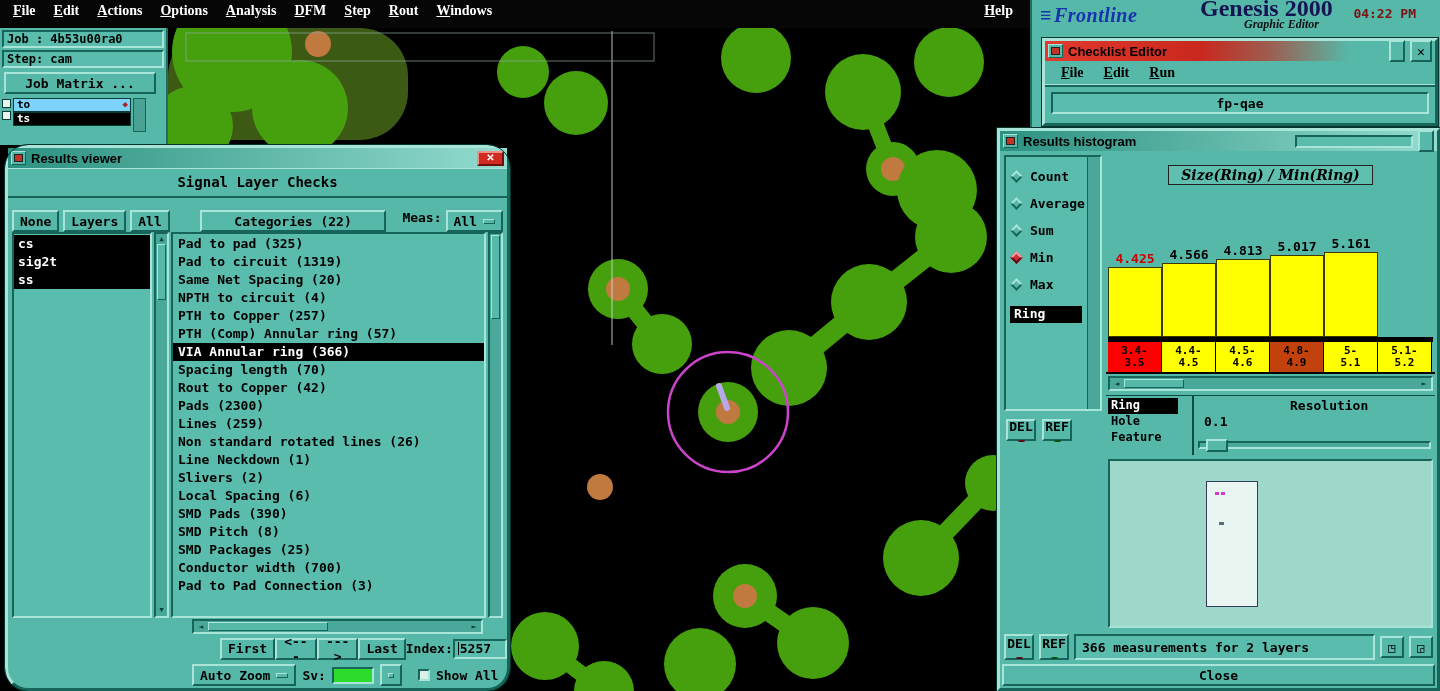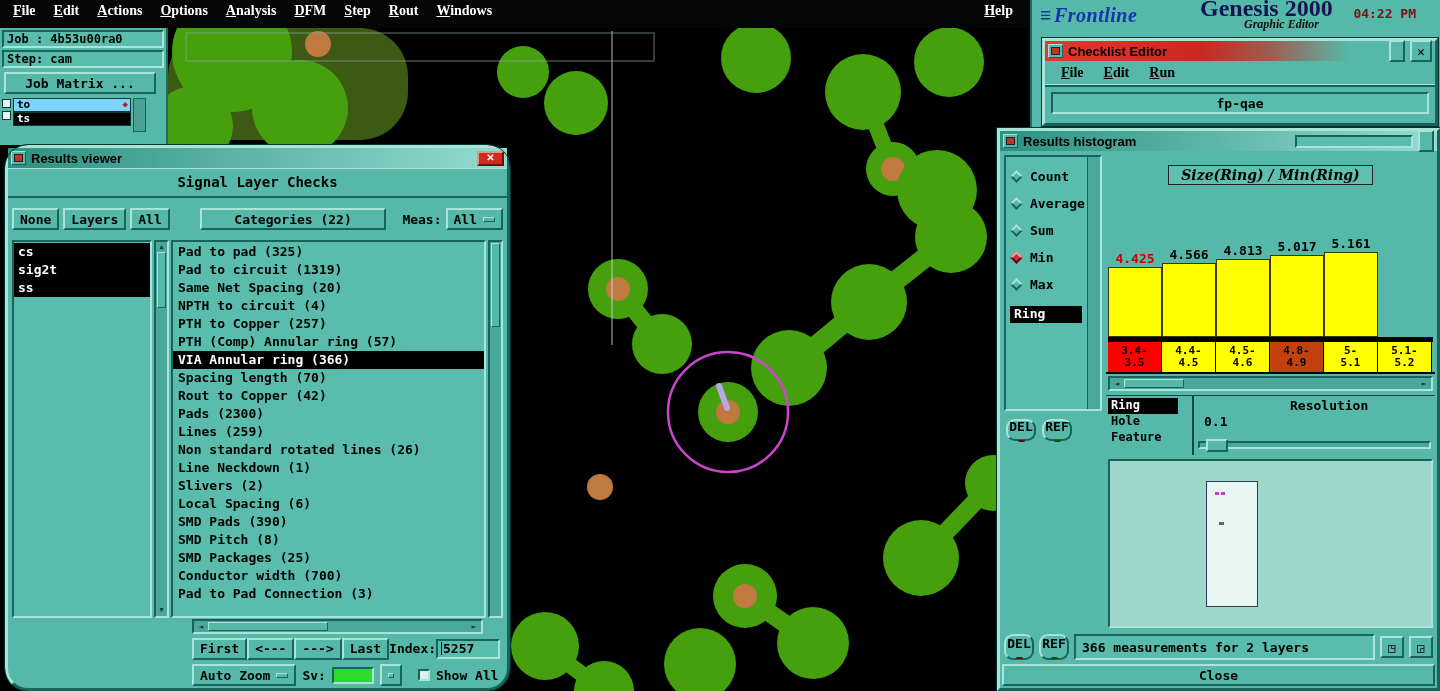--- a/index.html
+++ b/index.html
@@ -47,39 +47,39 @@
 .titlebar .title{font:700 13px "Liberation Sans",sans-serif;color:#000;white-space:nowrap;}
 .win-icon{width:15px;height:14px;background:#56b8a8;border:1px solid;border-color:#a8e4d8 #17655a #17655a #a8e4d8;display:flex;align-items:center;justify-content:center;flex:0 0 auto;}
 .win-icon::after{content:"";width:7px;height:6px;background:#c03426;outline:1px solid #222;}
 .close-red{margin-left:auto;width:27px;height:15px;background:#cf2b20;border:2px solid;border-color:#ef9086 #6e0f08 #6e0f08 #ef9086;color:#fff;font:700 10px "Liberation Sans",sans-serif;display:flex;align-items:center;justify-content:center;line-height:1;}
 .btn-thin{width:9px;height:15px;padding:0;}
 .close-teal{width:22px;height:15px;font:700 10px "Liberation Sans",sans-serif;display:flex;align-items:center;justify-content:center;color:#000;padding:0;}
 .ce-title{background:linear-gradient(90deg,#e23a2e 0%,#c9281e 40%,#9c5f52 58%,#56b8a8 78%);}
 
 
 .rv-header{height:30px;display:flex;align-items:center;justify-content:center;font:700 14px "DejaVu Sans Mono",monospace;color:#000;border-bottom:2px solid #17655a;box-shadow:0 1px 0 #a8e4d8 inset;flex:0 0 auto;}
-.rv-controls{height:42px;display:flex;align-items:center;gap:4px;padding:0 4px;flex:0 0 auto;}
+.rv-controls{height:34px;display:flex;align-items:flex-start;gap:4px;padding:12px 4px;flex:0 0 auto;}
 button.ui{font:700 13px "DejaVu Sans Mono",monospace;height:22px;padding:0 6px;display:inline-flex;align-items:center;justify-content:center;gap:6px;cursor:default;}
 .cat-header{width:200px;margin-left:26px;}
 .meas-label{margin-left:12px;}
 .dash{width:12px;height:5px;background:#56b8a8;border:1px solid;border-color:#a8e4d8 #17655a #17655a #a8e4d8;display:inline-block;}
 .rv-main{flex:1;display:flex;padding:0 4px;gap:2px;min-height:0;}
 .layers-list{width:140px;overflow:hidden;padding-top:1px;}
 .lrow{height:18px;background:#000;color:#fff;font:700 13px "DejaVu Sans Mono",monospace;line-height:17px;padding:0 4px;}
 .vscroll{width:15px;background:#4aa89a;border:2px solid;border-color:#17655a #a8e4d8 #a8e4d8 #17655a;display:flex;flex-direction:column;align-items:center;padding:1px;flex:0 0 auto;}
 .vthumb{width:9px;background:#56b8a8;border:1px solid;border-color:#a8e4d8 #17655a #17655a #a8e4d8;}
 .sb-arrow{font-size:7px;line-height:9px;color:#063f36;}
 .cat-list{flex:1;overflow:hidden;padding-top:1px;}
 .cat-row{height:18px;font:700 13px "DejaVu Sans Mono",monospace;line-height:17px;padding:0 5px;color:#000;white-space:nowrap;}
 .cat-row.sel{background:#000;color:#fff;}
 .rv-hscroll-row{height:16px;display:flex;padding:0 24px 0 184px;flex:0 0 auto;margin-top:1px;}
 .hscroll{flex:1;height:15px;background:#4aa89a;border:2px solid;border-color:#17655a #a8e4d8 #a8e4d8 #17655a;display:flex;align-items:center;}
 .hthumb{height:9px;background:#56b8a8;border:1px solid;border-color:#a8e4d8 #17655a #17655a #a8e4d8;}
 .harrow{width:14px;text-align:center;font-size:8px;color:#063f36;}
-.rv-nav{height:27px;display:flex;align-items:center;gap:0;padding-left:184px;flex:0 0 auto;}
+.rv-nav{height:27px;display:flex;align-items:center;gap:0;padding-left:184px;flex:0 0 auto;margin-left:28px;}
 .index-field{width:64px;height:20px;display:flex;align-items:center;padding:0 3px;font:700 13px "DejaVu Sans Mono",monospace;}
 .caret{width:1px;height:13px;background:#000;margin-right:1px;}
 .rv-footer{height:26px;display:flex;align-items:center;gap:6px;padding-left:184px;flex:0 0 auto;}
 .swatch{width:42px;height:17px;background:#2ddb2d;border:2px solid;border-color:#17655a #a8e4d8 #a8e4d8 #17655a;}
 .checkbox{width:12px;height:12px;background:#dcefe9;border:2px solid;border-color:#17655a #a8e4d8 #a8e4d8 #17655a;margin-left:10px;}
 .lbl{font:700 13px "DejaVu Sans Mono",monospace;color:#000;}
 
 
 .ce-menus{height:26px;display:flex;align-items:center;gap:4px;padding:0 8px;border-bottom:2px solid #17655a;box-shadow:0 -1px 0 #a8e4d8 inset;flex:0 0 auto;}
 .ce-menu{font:700 14px "Liberation Serif",serif;color:#000;padding:2px 8px;}
@@ -92,21 +92,21 @@
 .hg-left{width:104px;display:flex;flex-direction:column;padding:4px 2px 0 4px;flex:0 0 auto;}
 .stat-panel{height:256px;display:flex;}
 .stat-main{flex:1;padding-top:6px;}
 .stat-row{display:flex;align-items:center;gap:9px;height:27px;padding-left:6px;}
 .diamond{width:9px;height:9px;transform:rotate(45deg);background:#56b8a8;border:2px solid;border-color:#a8e4d8 #17655a #17655a #a8e4d8;flex:0 0 auto;}
 .diamond.sel{background:#d2293c;border-color:#f09f9f #5e0910 #5e0910 #f09f9f;}
 .stat-label{font:700 13px "DejaVu Sans Mono",monospace;color:#000;}
 .series-row{margin:8px 0 0 4px;width:72px;height:17px;background:#000;color:#fff;font:700 13px "DejaVu Sans Mono",monospace;line-height:16px;padding:0 4px;}
 .stat-scroll{width:13px;background:#4aa89a;border-left:1px solid #17655a;}
 .delref{display:flex;gap:6px;margin-top:8px;padding-left:2px;}
-.mini-btn{width:30px;height:28px;display:flex;flex-direction:column;align-items:center;justify-content:center;gap:1px;font:700 9px "DejaVu Sans Mono",monospace;padding:0;border-radius:9px;}
+.mini-btn{width:30px;height:28px;display:flex;flex-direction:column;align-items:center;justify-content:center;gap:1px;font:700 9px "DejaVu Sans Mono",monospace;padding:0;}
 .dot{width:7px;height:7px;border-radius:50%;}
 .dot.red{background:#d3281c;border:1px solid #5e0910;}
 .dot.green{background:#2fae2f;border:1px solid #0c4d0c;}
 .hg-right{flex:1;display:flex;flex-direction:column;padding:2px 2px 0 2px;min-width:0;}
 .chart-title-row{height:32px;display:flex;align-items:center;justify-content:center;flex:0 0 auto;}
 .chart-title{font:italic 700 14px "DejaVu Serif",serif;color:#000;border:1px solid #222;padding:1px 12px;background:#5fc0b0;margin-top:12px;}
 .bars{height:152px;display:flex;align-items:flex-end;padding:0 2px;flex:0 0 auto;}
 .bar-col{width:54px;display:flex;flex-direction:column;align-items:center;justify-content:flex-end;}
 .bar-val{font:700 13px "DejaVu Sans Mono",monospace;color:#000;margin-bottom:1px;white-space:nowrap;}
 .bar{width:100%;border:1px solid #3a3a00;}

